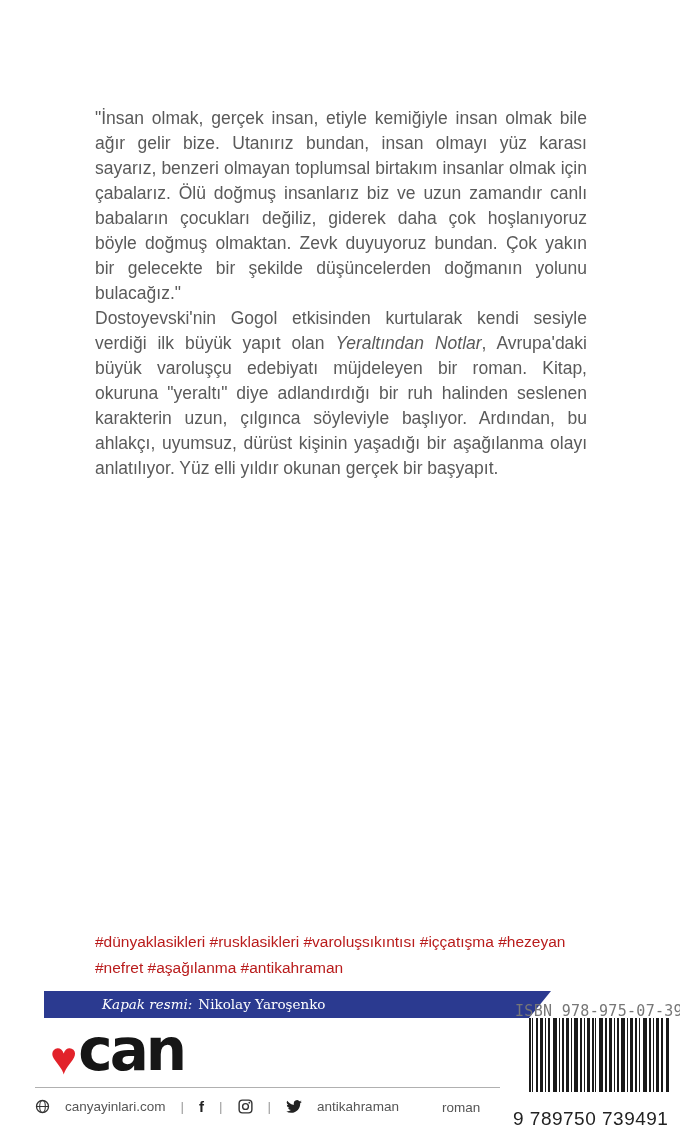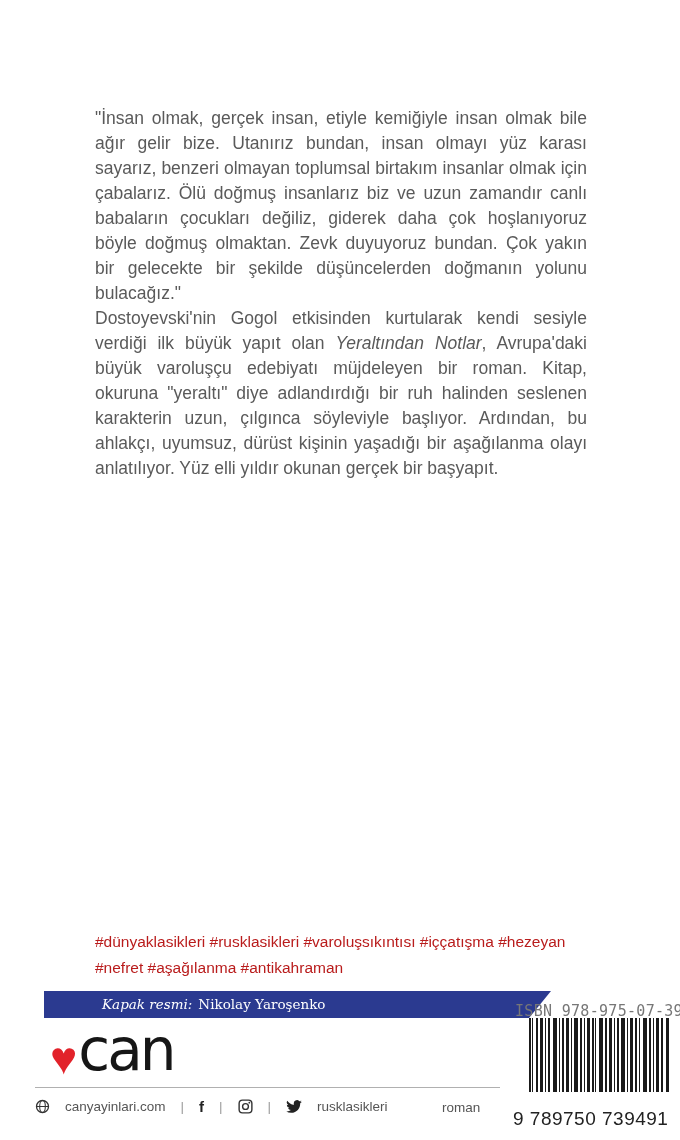--- a/index.html
+++ b/index.html
@@ -51,21 +51,21 @@
   .barcode-number {
     margin-top:16px;
     font-size:19px; color:#222222; letter-spacing:0.5px;
     white-space:nowrap;
   }
 
   .logo { position:absolute; left:50px; top:1030px; display:flex; align-items:center; height:52px; }
   .heart { color:#e2222a; font-size:46px; line-height:1; margin-right:1px; transform:translateY(2px); }
   .logo-text {
     font-family:"DejaVu Sans", sans-serif;
-    font-size:58px; font-weight:normal; letter-spacing:-3px;
+    font-size:58px; font-weight:bold; letter-spacing:-3px;
     color:#161616; line-height:0.8; transform:translateY(-6px);
   }
 
   .footer-divider { position:absolute; left:35px; top:1087px; width:465px; height:1px; background:#b0b0b0; }
 
   .social {
     position:absolute; left:35px; top:1098px;
     display:flex; align-items:center; gap:15px;
     font-size:13.5px; color:#555555;
   }
@@ -161,18 +161,18 @@
         <circle cx="8" cy="8" r="3.1" fill="none" stroke="#333" stroke-width="1.5"></circle>
         <circle cx="12.1" cy="3.9" r="1" fill="#333"></circle>
       </svg>
     </span>
     <span class="sep">|</span>
     <span class="icon">
       <svg width="16" height="13" viewBox="0 0 24 20">
         <path fill="#222" d="M23.95 2.57a10 10 0 0 1-2.82.77A4.96 4.96 0 0 0 23.29.62c-.95.56-2 .96-3.12 1.19A4.92 4.92 0 0 0 11.79 6.3c0 .39.04.76.13 1.12A13.94 13.94 0 0 1 1.64 1.16a4.92 4.92 0 0 0 1.52 6.57 4.9 4.9 0 0 1-2.23-.61v.06a4.92 4.92 0 0 0 3.95 4.83 4.9 4.9 0 0 1-2.22.08 4.93 4.93 0 0 0 4.6 3.42A9.87 9.87 0 0 1 0 17.54a13.94 13.94 0 0 0 7.55 2.21c9.06 0 14.01-7.5 14.01-14.01 0-.21 0-.42-.02-.63a10 10 0 0 0 2.41-2.54z"></path>
       </svg>
     </span>
-    <span>rusklasikleri</span>
+    <span>antikahraman</span>
   </div>
 
   <div class="genre">roman</div>
 
 </div>
 
 </body></html>

